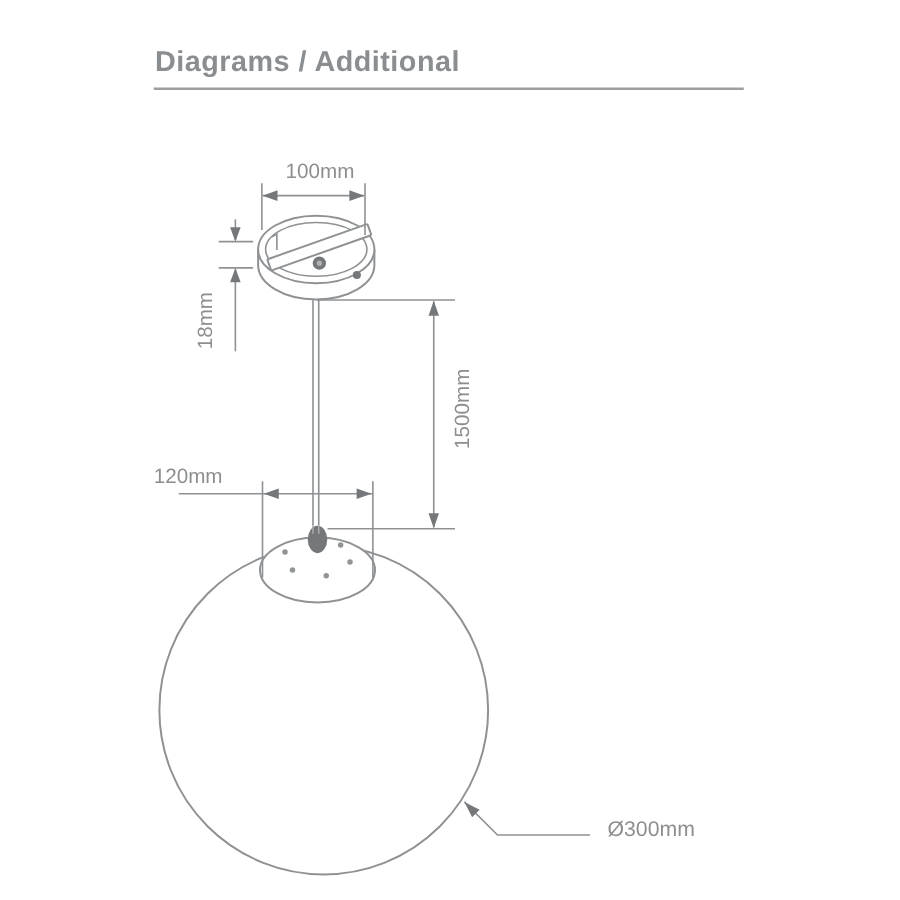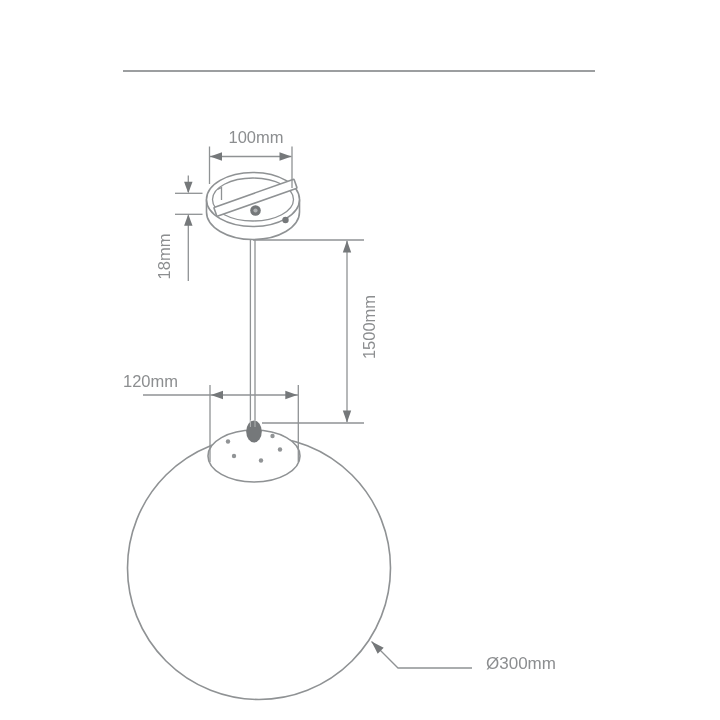--- a/index.html
+++ b/index.html
@@ -17,20 +17,21 @@
   .solid{fill:var(--c-solid,#75787a);stroke:none;}
   .hole{fill:#919496;stroke:none;}
   .dimtext{font-family:"Liberation Sans",sans-serif;font-size:16.5px;fill:var(--c-text,#8c8e90);}
   .dimtext.big{font-size:17px;}
 </style>
 </head>
 <body>
 
 <div class="page">
 
+  <div class="title">Diagrams / Additional</div>
   <div class="rule"></div>
 
   <svg class="drawing" width="720" height="720" viewBox="0 0 720 720">
 
     <circle class="ln" cx="259" cy="568" r="131.5"></circle>
 
     <ellipse class="lnf" cx="254" cy="456" rx="46" ry="26"></ellipse>
     <g>
       <circle class="hole" cx="228" cy="441.5" r="2.2"></circle>
       <circle class="hole" cx="272.5" cy="436" r="2.2"></circle>

